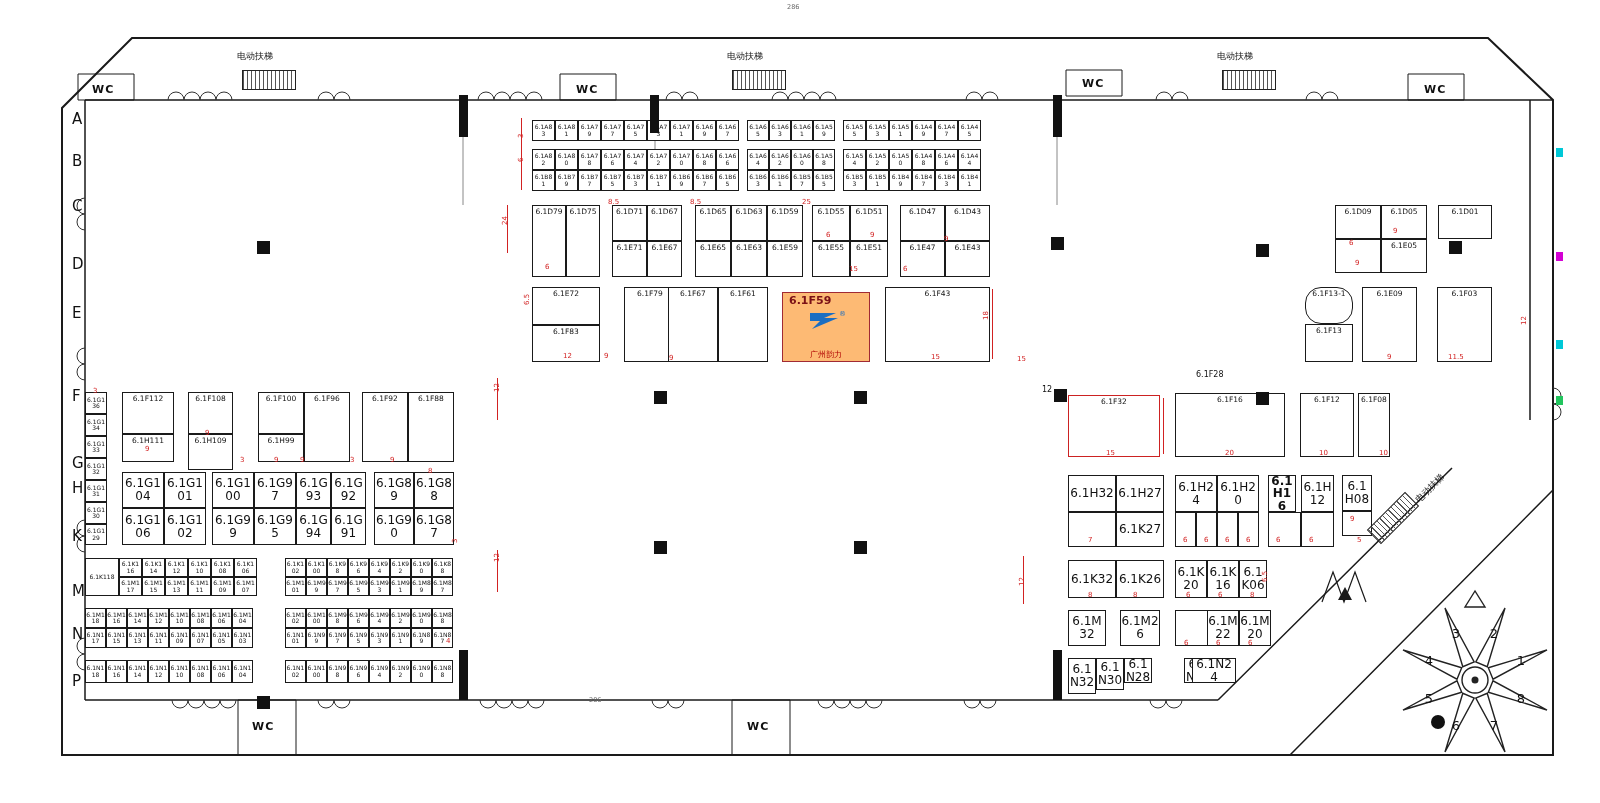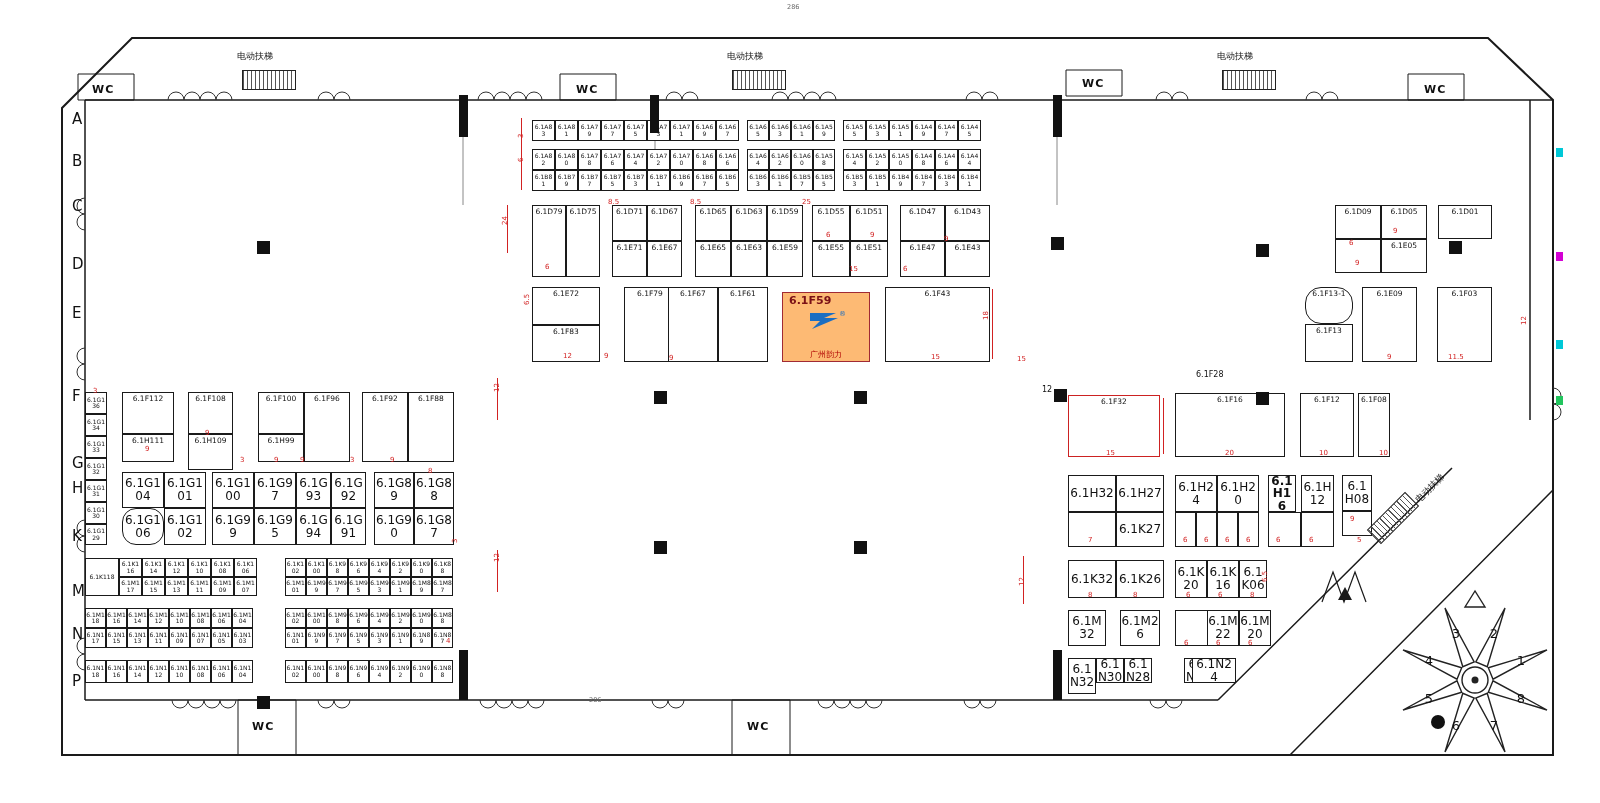--- a/index.html
+++ b/index.html
@@ -189,21 +189,21 @@
     <div class="booth tl" style="left: 122px; top: 434px; width: 52px; height: 28px;">6.1H111</div>
     <div class="booth tl" style="left: 188px; top: 392px; width: 45px; height: 42px;">6.1F108</div>
     <div class="booth tl" style="left: 188px; top: 434px; width: 45px; height: 36px;">6.1H109</div>
     <div class="booth tl" style="left: 258px; top: 392px; width: 46px; height: 42px;">6.1F100</div>
     <div class="booth tl" style="left: 258px; top: 434px; width: 46px; height: 28px;">6.1H99</div>
     <div class="booth tl" style="left: 304px; top: 392px; width: 46px; height: 70px;">6.1F96</div>
     <div class="booth tl" style="left: 362px; top: 392px; width: 46px; height: 70px;">6.1F92</div>
     <div class="booth tl" style="left: 408px; top: 392px; width: 46px; height: 70px;">6.1F88</div>
     <div class="booth md" style="left: 122px; top: 472px; width: 42px; height: 36px;">6.1G104</div>
     <div class="booth md" style="left: 164px; top: 472px; width: 42px; height: 36px;">6.1G101</div>
-    <div class="booth md" style="left: 122px; top: 508px; width: 42px; height: 37px; border-radius: 14px;">6.1G106</div>
+    <div class="booth md" style="left: 122px; top: 508px; width: 42px; height: 37px;">6.1G106</div>
     <div class="booth md" style="left: 164px; top: 508px; width: 42px; height: 37px;">6.1G102</div>
     <div class="booth md" style="left: 212px; top: 472px; width: 42px; height: 36px;">6.1G100</div>
     <div class="booth md" style="left: 254px; top: 472px; width: 42px; height: 36px;">6.1G97</div>
     <div class="booth md" style="left: 212px; top: 508px; width: 42px; height: 37px;">6.1G99</div>
     <div class="booth md" style="left: 254px; top: 508px; width: 42px; height: 37px;">6.1G95</div>
     <div class="booth md" style="left: 296px; top: 472px; width: 35px; height: 36px;">6.1G93</div>
     <div class="booth md" style="left: 331px; top: 472px; width: 35px; height: 36px;">6.1G92</div>
     <div class="booth md" style="left: 296px; top: 508px; width: 35px; height: 37px;">6.1G94</div>
     <div class="booth md" style="left: 331px; top: 508px; width: 35px; height: 37px;">6.1G91</div>
     <div class="booth md" style="left: 374px; top: 472px; width: 40px; height: 36px;">6.1G89</div>
@@ -311,21 +311,21 @@
     <div class="booth md" style="left: 1116px; top: 560px; width: 48px; height: 38px;">6.1K26</div>
     <div class="booth md" style="left: 1175px; top: 560px; width: 32px; height: 38px;">6.1K20</div>
     <div class="booth md" style="left: 1207px; top: 560px; width: 32px; height: 38px;">6.1K16</div>
     <div class="booth md" style="left: 1239px; top: 560px; width: 28px; height: 38px;">6.1K06</div>
     <div class="booth md" style="left: 1068px; top: 610px; width: 38px; height: 36px;">6.1M32</div>
     <div class="booth md" style="left: 1120px; top: 610px; width: 40px; height: 36px;">6.1M26</div>
     <div class="booth md" style="left: 1175px; top: 610px; width: 32px; height: 36px; padding-left: 40px;">6.1M24</div>
     <div class="booth md" style="left: 1207px; top: 610px; width: 32px; height: 36px;">6.1M22</div>
     <div class="booth md" style="left: 1239px; top: 610px; width: 32px; height: 36px;">6.1M20</div>
     <div class="booth md" style="left: 1068px; top: 658px; width: 28px; height: 36px;">6.1N32</div>
-    <div class="booth md" style="left: 1096px; top: 658px; width: 28px; height: 25px;">6.1N30</div>
+    <div class="booth md" style="left: 1096px; top: 658px; width: 28px; height: 32px;">6.1N30</div>
     <div class="booth md" style="left: 1124px; top: 658px; width: 28px; height: 25px;">6.1N28</div>
     <div class="booth md" style="left: 1152px; top: 658px; width: 28px; height: 25px; margin-left: 32px;">6.1N26</div>
     <div class="booth md" style="left: 1192px; top: 658px; width: 44px; height: 25px;">6.1N24</div>
     <div class="dim rot" style="left: 502px; top: 225px;">24</div>
     <div class="dim rot" style="left: 518px; top: 138px;">3</div>
     <div class="dim rot" style="left: 518px; top: 162px;">6</div>
     <div class="dim" style="left: 608px; top: 199px;">8.5</div>
     <div class="dim" style="left: 690px; top: 199px;">8.5</div>
     <div class="dim" style="left: 802px; top: 199px;">25</div>
     <div class="dim" style="left: 826px; top: 232px;">6</div>

